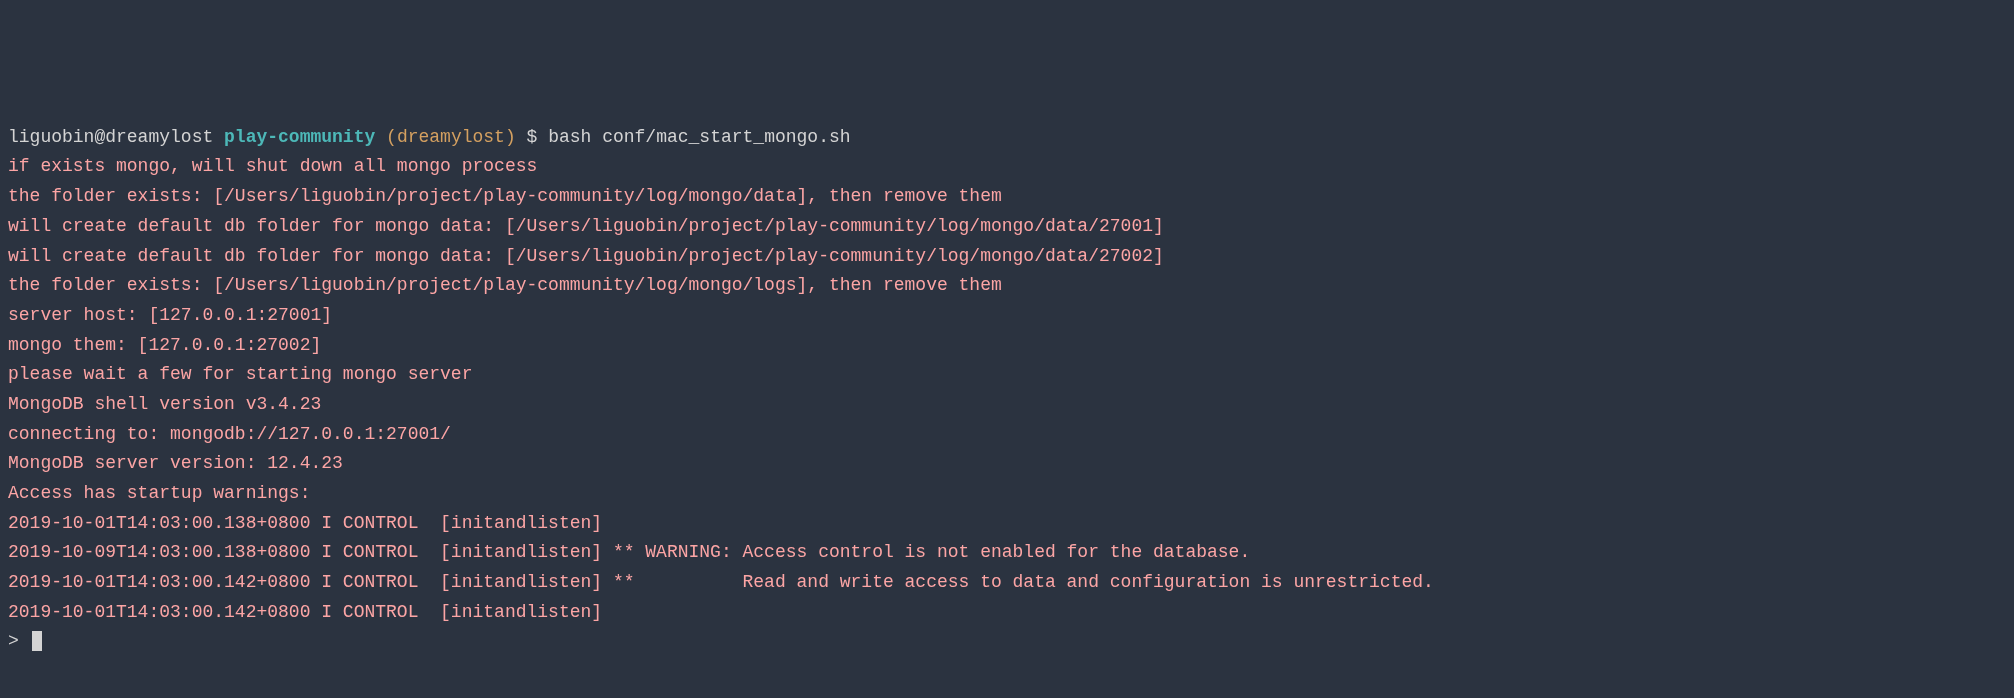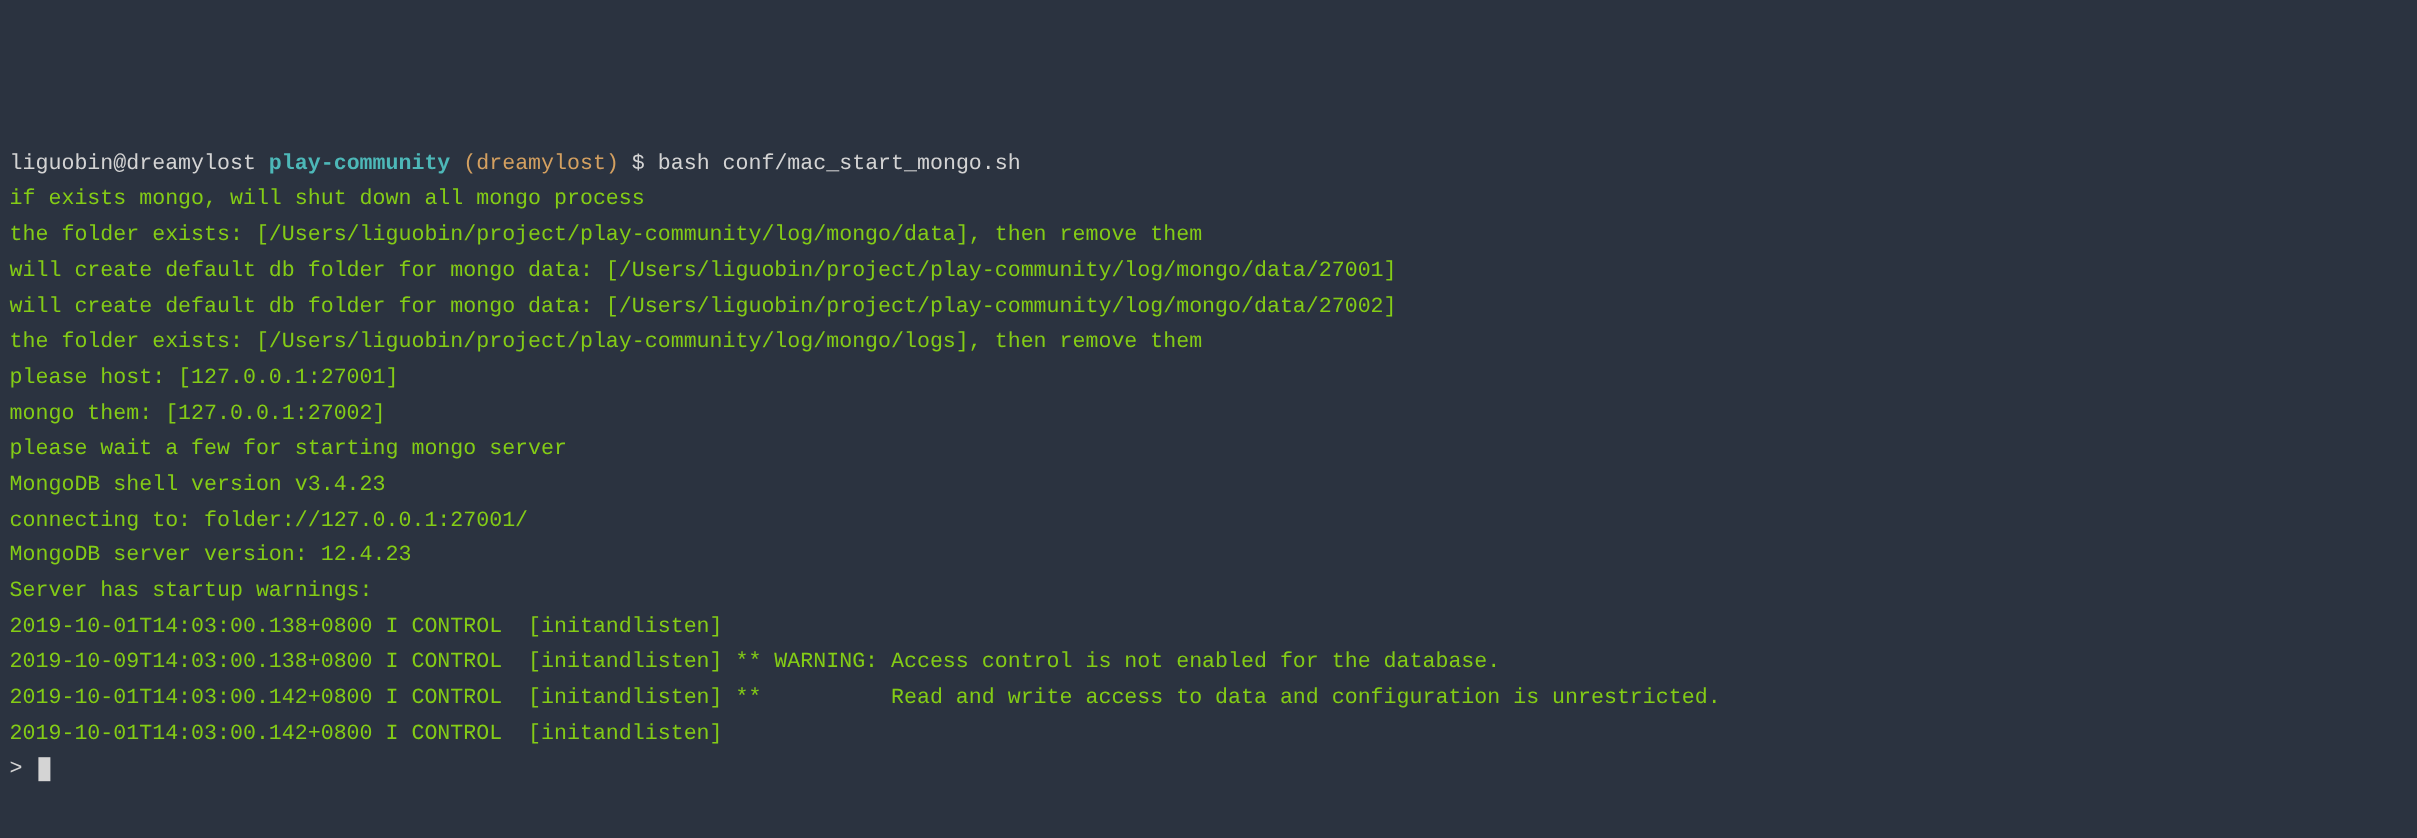--- a/index.html
+++ b/index.html
@@ -32,21 +32,21 @@
     .prompt-branch {
       color: #d4a060;
     }
     .prompt-dollar {
       color: #d4d4d4;
     }
     .prompt-command {
       color: #d4d4d4;
     }
     .output-line {
-      color: #84cc16;
+      color: #fca5a5;
     }
     .cursor {
       display: inline-block;
       width: 10px;
       height: 20px;
       background-color: #d4d4d4;
       vertical-align: text-bottom;
       margin-left: 2px;
     }
     .final-prompt {
@@ -57,27 +57,27 @@
 <body>
 
 
 
 <div><span class="prompt-line"><span class="prompt-user">liguobin@dreamylost </span><span class="prompt-dir">play-community</span><span class="prompt-branch"> (dreamylost)</span><span class="prompt-dollar"> $ </span><span class="prompt-command">bash conf/mac_start_mongo.sh</span></span>
 <span class="output-line">if exists mongo, will shut down all mongo process</span>
 <span class="output-line">the folder exists: [/Users/liguobin/project/play-community/log/mongo/data], then remove them</span>
 <span class="output-line">will create default db folder for mongo data: [/Users/liguobin/project/play-community/log/mongo/data/27001]</span>
 <span class="output-line">will create default db folder for mongo data: [/Users/liguobin/project/play-community/log/mongo/data/27002]</span>
 <span class="output-line">the folder exists: [/Users/liguobin/project/play-community/log/mongo/logs], then remove them</span>
-<span class="output-line">please host: [127.0.0.1:27001]</span>
+<span class="output-line">server host: [127.0.0.1:27001]</span>
 <span class="output-line">mongo them: [127.0.0.1:27002]</span>
 <span class="output-line">please wait a few for starting mongo server</span>
 <span class="output-line">MongoDB shell version v3.4.23</span>
-<span class="output-line">connecting to: folder://127.0.0.1:27001/</span>
+<span class="output-line">connecting to: mongodb://127.0.0.1:27001/</span>
 <span class="output-line">MongoDB server version: 12.4.23</span>
-<span class="output-line">Server has startup warnings: </span>
+<span class="output-line">Access has startup warnings: </span>
 <span class="output-line">2019-10-01T14:03:00.138+0800 I CONTROL  [initandlisten] </span>
 <span class="output-line">2019-10-09T14:03:00.138+0800 I CONTROL  [initandlisten] ** WARNING: Access control is not enabled for the database.</span>
 <span class="output-line">2019-10-01T14:03:00.142+0800 I CONTROL  [initandlisten] **          Read and write access to data and configuration is unrestricted.</span>
 <span class="output-line">2019-10-01T14:03:00.142+0800 I CONTROL  [initandlisten] </span>
 <span class="final-prompt">&gt; </span><span class="cursor"></span></div>
 
 
 
 
 </body></html>

